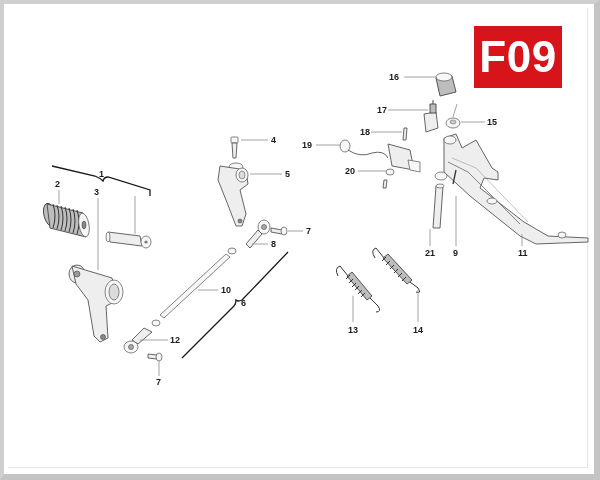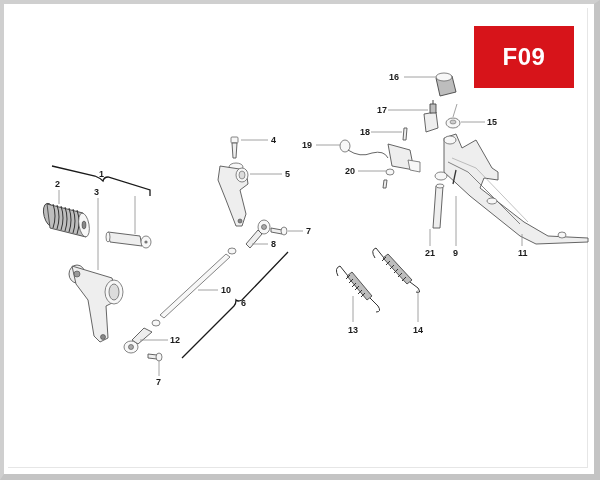--- a/index.html
+++ b/index.html
@@ -8,23 +8,23 @@
     position: absolute; left: 0; top: 0; width: 600px; height: 480px; box-sizing: border-box;
     border-top: 4px solid #cfcfcf; border-left: 4px solid #cfcfcf;
     border-right: 6px solid #c4c4c4; border-bottom: 6px solid #c4c4c4;
     background: #ffffff;
   }
   .frame-inner {
     position: absolute; left: 4px; top: 4px; right: 6px; bottom: 6px;
     border-right: 1px solid #e6e6e6; border-bottom: 1px solid #e6e6e6;
   }
   .badge {
-    position: absolute; left: 474px; top: 26px; width: 100px; height: 62px;
+    position: absolute; left: 474px; top: 26px; width: 88px; height: 62px;
     background: #d7141a; color: #ffffff; display: flex; align-items: center; justify-content: center;
-    font-family: "Liberation Sans", sans-serif; font-weight: bold; font-size: 24px; letter-spacing: 0.5px;
+    font-family: "Liberation Sans", sans-serif; font-weight: bold; font-size: 44px; letter-spacing: 0.5px;
   }
   svg.diagram { position: absolute; left: 0; top: 0; width: 600px; height: 480px; }
   .lbl { font-family: "Liberation Sans", sans-serif; font-weight: bold; font-size: 9px; fill: #1a1a1a; }
   .leader { stroke: #8a8a8a; stroke-width: 0.8; fill: none; }
   .brace { stroke: #1a1a1a; stroke-width: 1.3; fill: none; }
   .part { stroke: #555; stroke-width: 0.9; fill: #eeeeee; }
   .part-dark { stroke: #444; stroke-width: 0.9; fill: #bdbdbd; }
   .part-light { stroke: #666; stroke-width: 0.8; fill: #f7f7f7; }
   .coil { stroke: #333; stroke-width: 1; fill: none; }
 </style>

